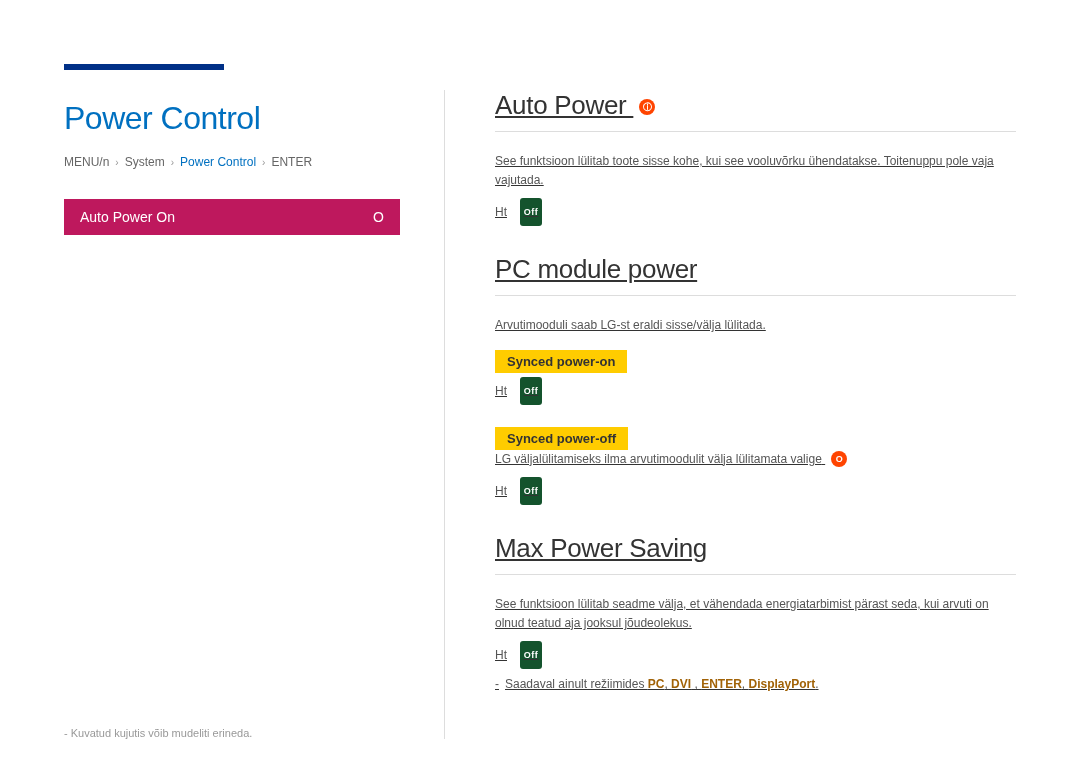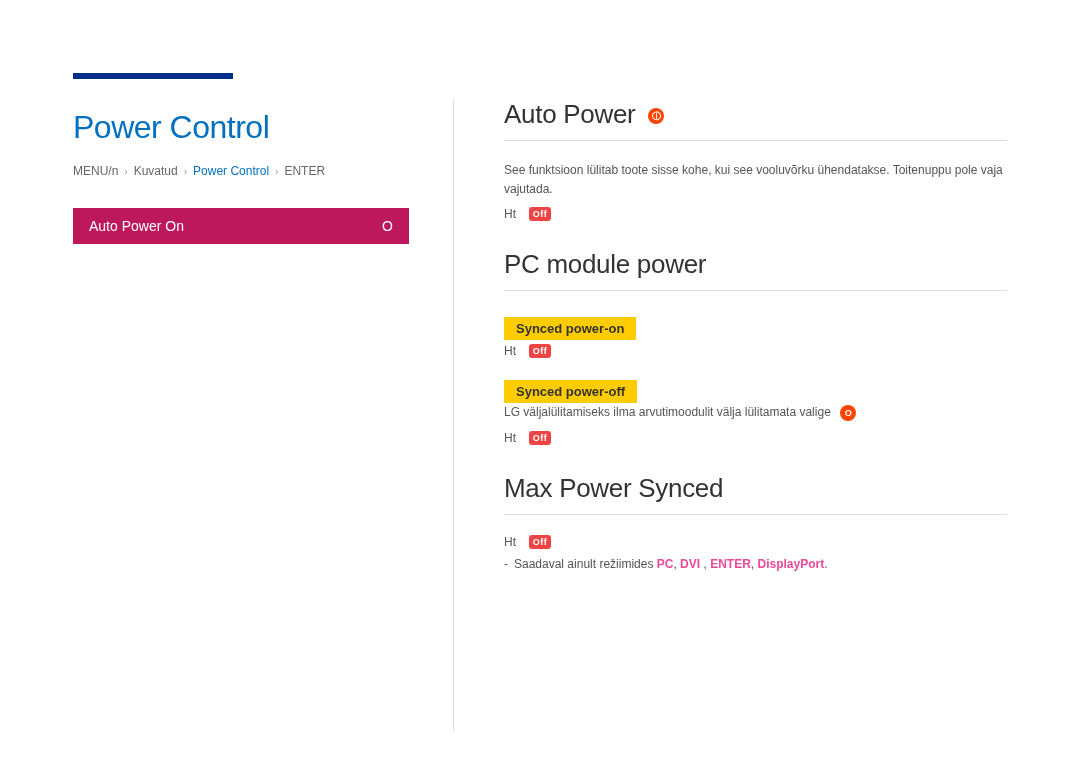--- a/index.html
+++ b/index.html
@@ -10,21 +10,21 @@
       color: #333;
       width: 1080px;
       height: 763px;
       overflow: hidden;
     }
 
     .page-container {
       display: flex;
       flex-direction: column;
       height: 100%;
-      padding: 13px;
+      padding: 4px;
     }
 
     
     .top-bar {
       height: 6px;
       background: #003087;
       width: 160px;
       margin-left: 60px;
       margin-top: 60px;
       margin-bottom: 0;
@@ -111,20 +111,21 @@
       background: #ddd;
       margin: 0 40px;
       align-self: stretch;
     }
 
     
     .right-panel {
       flex: 1;
       padding-left: 10px;
       overflow-y: auto;
+      text-decoration: underline;
     }
 
     .section {
       margin-bottom: 28px;
     }
 
     .section-title {
       font-size: 26px;
       font-weight: 300;
       color: #333;
@@ -146,22 +147,22 @@
       font-size: 12px;
       color: #555;
       margin-top: 4px;
     }
 
     .status-icon {
       display: inline-flex;
       align-items: center;
       justify-content: center;
       width: 22px;
-      height: 14px;
-      background: #ef4444;
+      height: 28px;
+      background: #14532d;
       border-radius: 3px;
       font-size: 9px;
       color: white;
       font-weight: bold;
       letter-spacing: 0.5px;
     }
 
     .subsection-title {
       display: inline-block;
       background: #ffcc00;
@@ -212,51 +213,52 @@
 
     .note-list-item::before {
       content: '-';
       color: #555;
     }
 
     .note-list-item span {
       color: #555;
     }
     .note-list-item .highlight {
-      color: #ec4899;
+      color: #a16207;
       font-weight: 600;
     }
   </style>
 </head>
 <body>
 
 <div class="page-container">
 
   <div class="top-bar"></div>
 
   <div class="main-content">
 
     <div class="left-panel">
       <h1 class="page-title">Power Control</h1>
 
       <div class="breadcrumb">
         <span class="breadcrumb-item">MENU/n</span>
         <span class="breadcrumb-sep">›</span>
-        <span class="breadcrumb-item">Kuvatud</span>
+        <span class="breadcrumb-item">System</span>
         <span class="breadcrumb-sep">›</span>
         <span class="breadcrumb-item active">Power Control</span>
         <span class="breadcrumb-sep">›</span>
         <span class="breadcrumb-item">ENTER</span>
       </div>
 
       <div class="menu-item">
         <span class="menu-item-label">Auto Power On</span>
         <span class="menu-item-value">O</span>
       </div>
 
+      <div class="note">- Kuvatud kujutis võib mudeliti erineda.</div>
     </div>
 
     <div class="divider-v"></div>
 
     <div class="right-panel">
 
       <div class="section">
         <h2 class="section-title">
           Auto Power
           <span class="info-icon">ⓘ</span>
@@ -265,20 +267,21 @@
         <p class="section-desc">See funktsioon lülitab toote sisse kohe, kui see vooluvõrku ühendatakse. Toitenuppu pole vaja vajutada.</p>
         <div class="status-row">
           <span>Ht</span>
           <span class="status-icon">Off</span>
         </div>
       </div>
 
       <div class="section">
         <h2 class="section-title">PC module power</h2>
         <div class="horizontal-rule"></div>
+        <p class="section-desc">Arvutimooduli saab LG-st eraldi sisse/välja lülitada.</p>
 
         <div class="subsection">
           <div class="subsection-title">Synced power-on</div>
           <div class="status-row">
             <span>Ht</span>
             <span class="status-icon">Off</span>
           </div>
         </div>
 
         <div class="subsection">
@@ -288,22 +291,23 @@
             <span class="info-icon">O</span>
           </p>
           <div class="status-row">
             <span>Ht</span>
             <span class="status-icon">Off</span>
           </div>
         </div>
       </div>
 
       <div class="section">
-        <h2 class="section-title">Max Power Synced</h2>
+        <h2 class="section-title">Max Power Saving</h2>
         <div class="horizontal-rule"></div>
+        <p class="section-desc">See funktsioon lülitab seadme välja, et vähendada energiatarbimist pärast seda, kui arvuti on olnud teatud aja jooksul jõudeolekus.</p>
         <div class="status-row">
           <span>Ht</span>
           <span class="status-icon">Off</span>
         </div>
         <div class="note-list">
           <div class="note-list-item">
             <span>
               Saadaval ainult režiimides <span class="highlight">PC</span>, <span class="highlight">DVI</span> , <span class="highlight">ENTER</span>, <span class="highlight">DisplayPort</span>.
             </span>
           </div>

